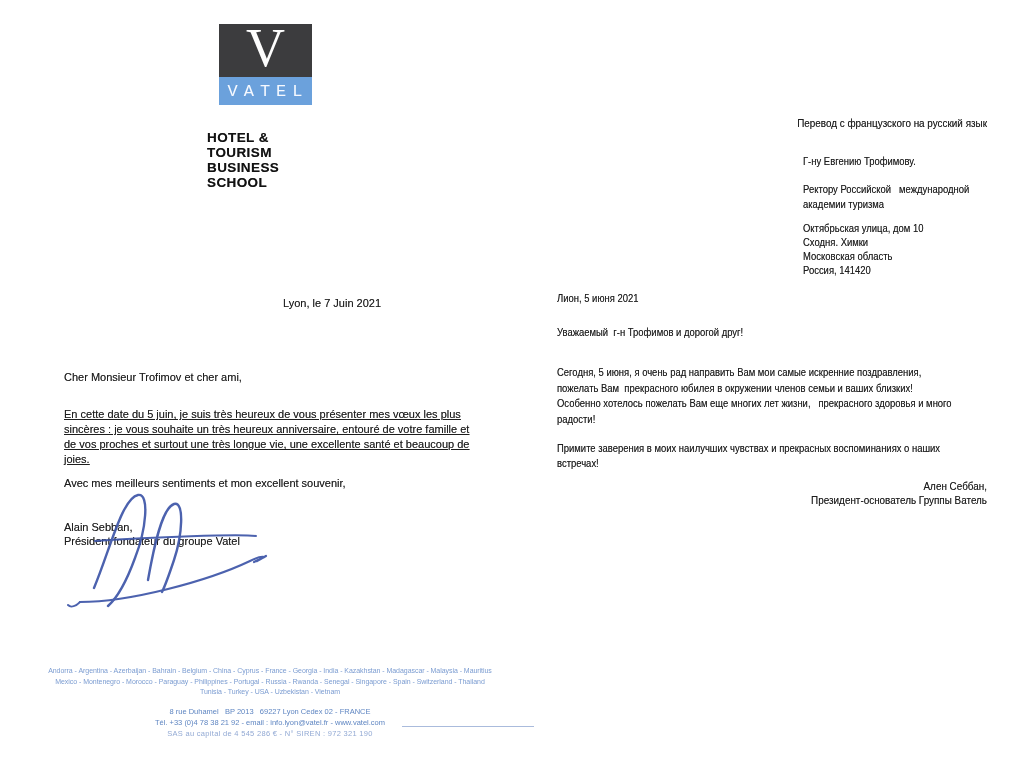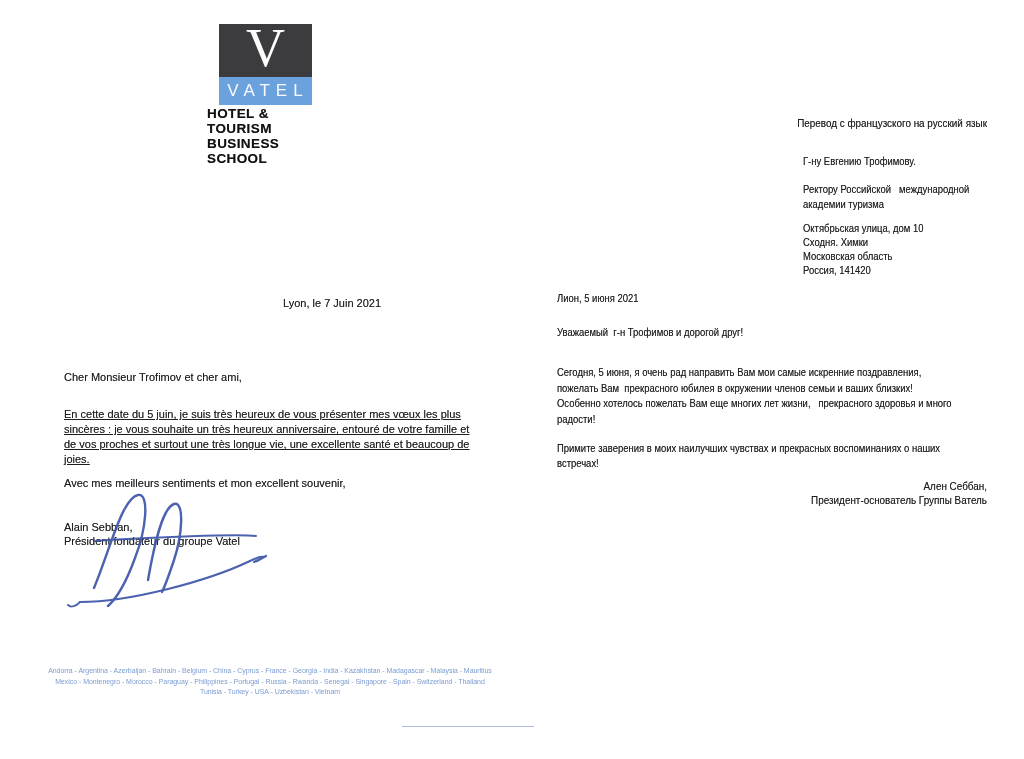--- a/index.html
+++ b/index.html
@@ -15,21 +15,21 @@
   .logo-dark{position:absolute;left:0;top:0;width:93px;height:53px;background:#3c3c3e;}
   .logo-v{
     position:absolute;left:0;top:-6px;width:93px;text-align:center;
     font-family:"Liberation Serif",serif;font-size:54px;color:#fdfdfd;line-height:60px;
   }
   .logo-blue{
     position:absolute;left:0;top:53px;width:93px;height:28px;background:#6ba1dc;
     display:flex;align-items:center;justify-content:center;
   }
   .logo-wordmark{
-    font-family:Liberation Sans, sans-serif;font-size:17px;color:#f6f9ff;
+    font-family:Liberation Mono, monospace;font-size:17px;color:#f6f9ff;
     letter-spacing:6px;padding-left:5px;text-shadow:none;
   }
   .school{
     position:absolute;left:207px;top:106px;width:130px;
     font-size:13.5px;font-weight:700;letter-spacing:.4px;line-height:15px;color:#121212;
   }
 
   
   .sig-svg{position:absolute;left:58px;top:488px;}
 
@@ -58,21 +58,21 @@
 <div id="canvas">
 
   <div class="logo-square">
     <div class="logo-dark">
       <div class="logo-v">V</div>
     </div>
     <div class="logo-blue">
       <span class="logo-wordmark">VATEL</span>
     </div>
   </div>
-  <div class="school" style="white-space:pre-wrap;">HOTEL &amp; TOURISM
+  <div class="school" style="white-space:pre-wrap;margin-top:24px;">HOTEL &amp; TOURISM
 BUSINESS SCHOOL</div>
 
   <div class="tb" style="left:283px;top:296px;">Lyon, le 7 Juin 2021</div>
   <div class="tb" style="left:64px;top:370px;">Cher Monsieur Trofimov et cher ami,</div>
   <div class="tb" style="left:64px;top:407px;text-decoration:underline;">En cette date du 5 juin, je suis très heureux de vous présenter mes vœux les plus
 sincères : je vous souhaite un très heureux anniversaire, entouré de votre famille et
 de vos proches et surtout une très longue vie, une excellente santé et beaucoup de
 joies.</div>
   <div class="tb" style="left:64px;top:476px;">Avec mes meilleurs sentiments et mon excellent souvenir,</div>
   <div class="tb" style="left:64px;top:520px;line-height:14px;">Alain Sebban,
@@ -104,15 +104,17 @@
 Особенно хотелось пожелать Вам еще многих лет жизни,   прекрасного здоровья и много
 радости!</div>
   <div class="tb condense" style="left:557px;top:441px;">Примите заверения в моих наилучших чувствах и прекрасных воспоминаниях о наших
 встречах!</div>
   <div class="tb right-align condense-r" style="right:37px;top:479px;width:300px;line-height:14px;">Ален Себбан,
 Президент-основатель Группы Ватель</div>
 
   <div class="footer-countries">Andorra - Argentina - Azerbaijan - Bahrain - Belgium - China - Cyprus - France - Georgia - India - Kazakhstan - Madagascar - Malaysia - Mauritius
 Mexico - Montenegro - Morocco - Paraguay - Philippines - Portugal - Russia - Rwanda - Senegal - Singapore - Spain - Switzerland - Thailand
 Tunisia - Turkey - USA - Uzbekistan - Vietnam</div>
+  <div class="footer-addr"><span>8 rue Duhamel   BP 2013   69227 Lyon Cedex 02 - FRANCE
+Tél. +33 (0)4 78 38 21 92 - email : info.lyon@vatel.fr - www.vatel.com</span><span class="faded">SAS au capital de 4 545 286 € - N° SIREN : 972 321 190</span></div>
   <div class="scan-line"></div>
 
 </div>
 
 </body></html>

